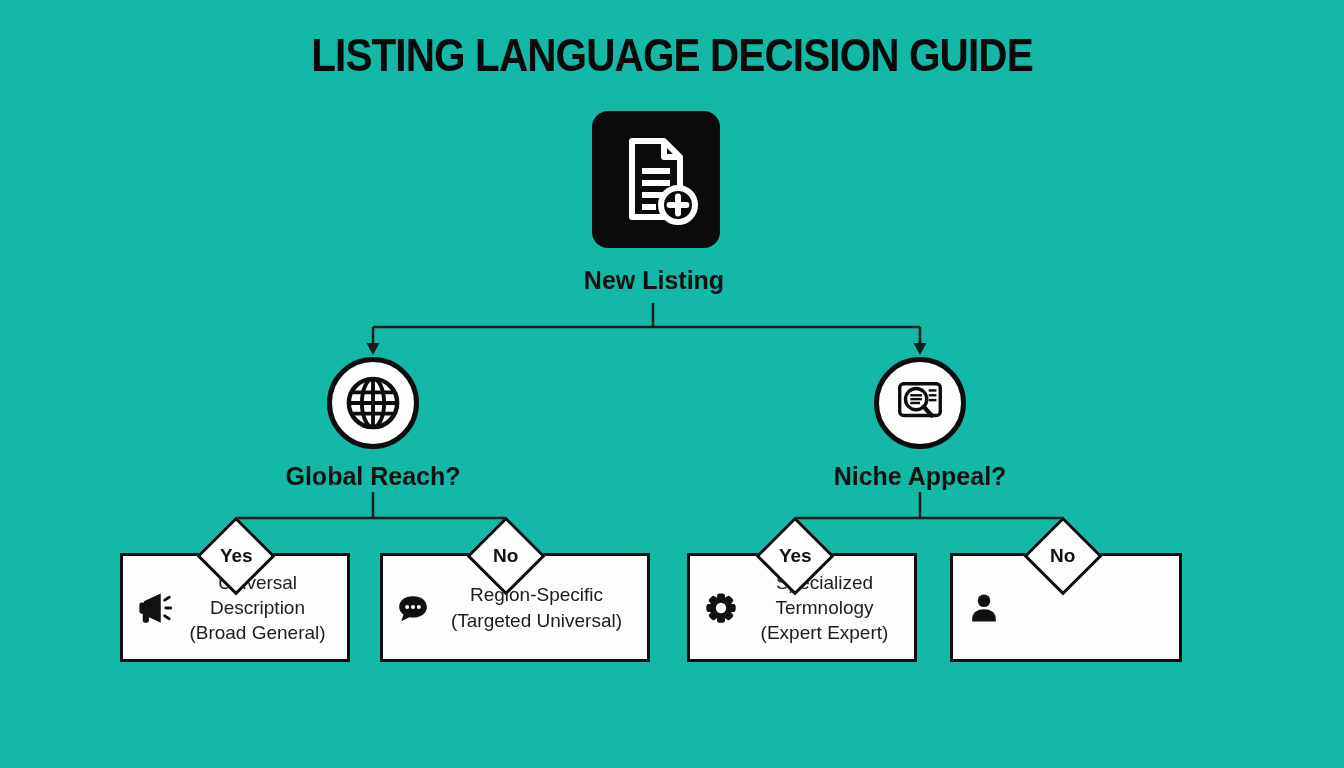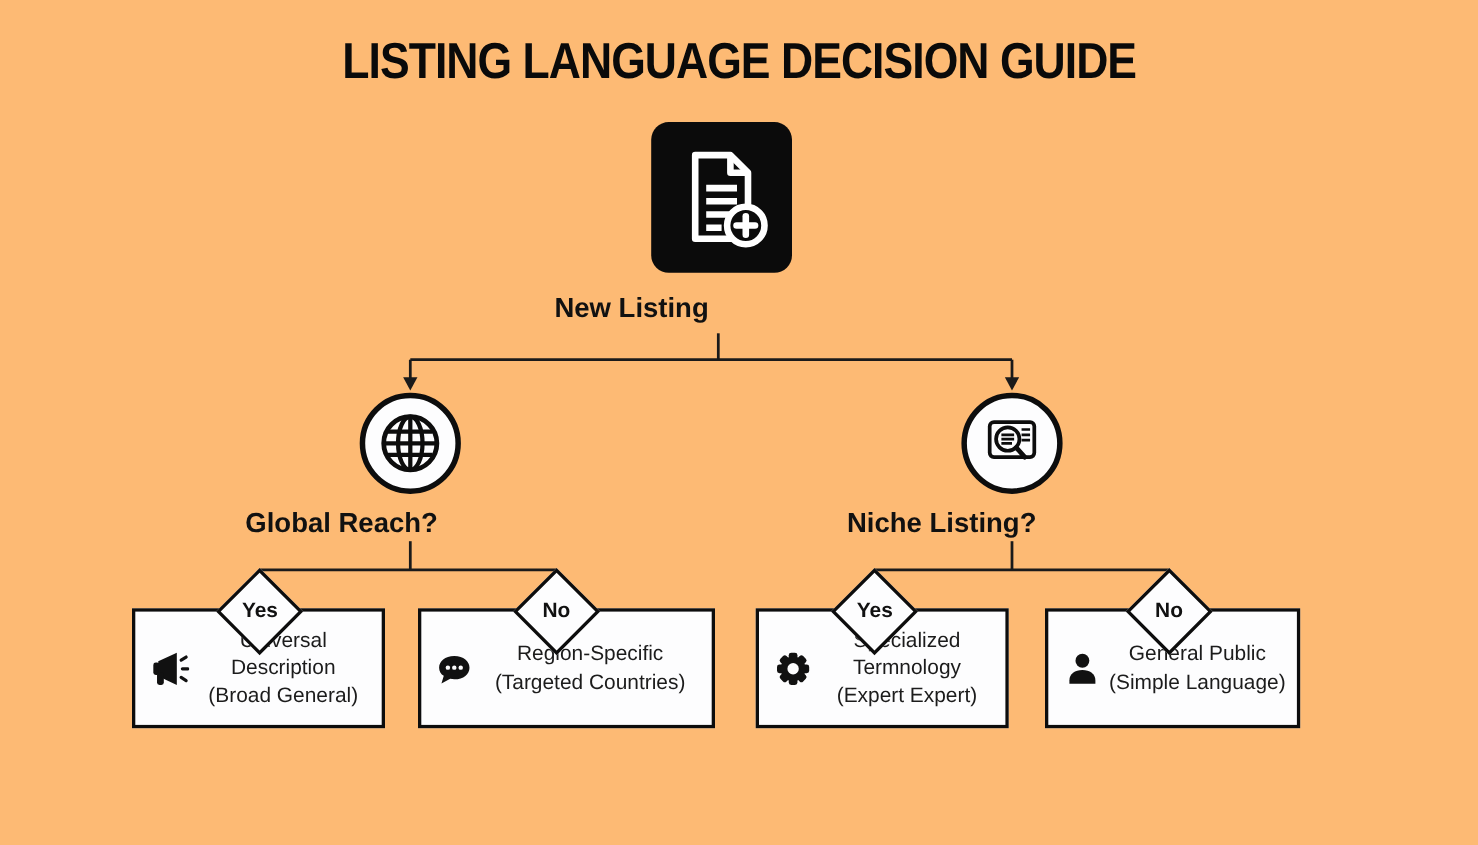--- a/index.html
+++ b/index.html
@@ -1,43 +1,43 @@
 <!DOCTYPE html>
 <html><head>
 <meta charset="utf-8">
 <style>
   html,body{margin:0;padding:0;background:#e9e9e9;}
   .canvas{
     position:relative;width:1344px;height:768px;margin:0 auto;
-    background:#fdba74;overflow:hidden;
+    background:#14b8a6;overflow:hidden;
     font-family:"Liberation Sans", sans-serif;color:#0d0d0d;
   }
   .title{
     position:absolute;top:28px;left:0;width:100%;text-align:center;
     font-size:46px;font-weight:700;letter-spacing:-1px;color:#0a0a0a;
     transform:scaleX(0.88);transform-origin:50% 50%;white-space:nowrap;
   }
   .connectors{position:absolute;left:0;top:0;width:1344px;height:768px;}
   .root-icon{
     position:absolute;left:592px;top:111px;width:128px;height:137px;
     background:#0b0b0b;border-radius:16px;
     display:flex;align-items:center;justify-content:center;
   }
   .root-label{
-    position:absolute;left:504px;top:266px;width:300px;
+    position:absolute;left:504px;top:266px;width:300px;text-align:center;
     font-size:25px;font-weight:700;color:#111;
   }
   .node-circle{
     position:absolute;width:82px;height:82px;border:5px solid #0d0d0d;border-radius:50%;
     background:#fdfdfe;display:flex;align-items:center;justify-content:center;
   }
   .node-circle.left{left:327px;top:357px;}
   .node-circle.right{left:874px;top:357px;}
   .question{
-    position:absolute;top:462px;width:300px;text-align:left;
+    position:absolute;top:462px;width:300px;text-align:center;
     font-size:25px;font-weight:700;color:#111;white-space:nowrap;
   }
   .question.left{left:223px;}
   .question.right{left:770px;}
   .outcome-box{
     position:absolute;top:553px;height:109px;box-sizing:border-box;
     border:3px solid #0d0d0d;background:#fdfdfe;
     display:flex;align-items:center;
   }
   .box-1{left:120px;width:230px;}
@@ -119,21 +119,21 @@
       <line x1="40" y1="16" x2="48" y2="16" stroke-width="2.5"></line>
       <line x1="40" y1="21" x2="48" y2="21" stroke-width="2.5"></line>
       <line x1="40" y1="26" x2="48" y2="26" stroke-width="2.5"></line>
       <line x1="21" y1="21" x2="33" y2="21" stroke-width="2.5"></line>
       <line x1="21" y1="25" x2="33" y2="25" stroke-width="2.5"></line>
       <line x1="21" y1="29" x2="31" y2="29" stroke-width="2.5"></line>
       <circle cx="27" cy="25" r="11" stroke-width="3.5"></circle>
       <line x1="35" y1="33" x2="43" y2="42" stroke-width="4.5" stroke-linecap="round"></line>
     </svg>
   </div>
-  <div class="question right">Niche Listing?</div>
+  <div class="question right">Niche Appeal?</div>
 
   <div class="outcome-box box-1">
     <span class="box-icon">
       <svg width="36" height="36" viewBox="0 0 32 32">
         <g fill="#111111">
           <rect x="3" y="11" width="5" height="10" rx="2"></rect>
           <polygon points="7,10 22,3 22,29 7,22"></polygon>
           <rect x="6" y="19" width="5.5" height="10" rx="2"></rect>
         </g>
         <g stroke="#111111" stroke-width="2.6" stroke-linecap="round">
@@ -153,21 +153,21 @@
     <span class="box-icon">
       <svg width="34" height="34" viewBox="0 0 32 32">
         <path fill="#111111" d="M16,5 C8,5 3,9.5 3,15 C3,18 4.5,20.5 7,22 L5,28.5 L12.5,24.6 C13.7,24.85 14.8,25 16,25 C24,25 29,20.5 29,15 C29,9.5 24,5 16,5 Z"></path>
         <circle cx="10.5" cy="15" r="1.9" fill="#fdfdfe"></circle>
         <circle cx="16" cy="15" r="1.9" fill="#fdfdfe"></circle>
         <circle cx="21.5" cy="15" r="1.9" fill="#fdfdfe"></circle>
       </svg>
     </span>
     <span class="box-text">
       <span>Region-Specific</span><br>
-      <span>(Targeted Countries)</span>
+      <span>(Targeted Universal)</span>
     </span>
   </div>
 
   <div class="outcome-box box-3">
     <span class="box-icon">
       <svg width="36" height="36" viewBox="0 0 32 32">
         <g fill="#111111">
           <rect x="12.5" y="3" width="7" height="26" rx="2"></rect>
           <rect x="12.5" y="3" width="7" height="26" rx="2" transform="rotate(45 16 16)"></rect>
           <rect x="12.5" y="3" width="7" height="26" rx="2" transform="rotate(90 16 16)"></rect>
@@ -183,24 +183,20 @@
     </span>
   </div>
 
   <div class="outcome-box box-4">
     <span class="box-icon">
       <svg width="36" height="36" viewBox="0 0 32 32" fill="#111111">
         <circle cx="16" cy="9.5" r="5.6"></circle>
         <path d="M5.5,28 L5.5,25.5 C5.5,20 10,17 16,17 C22,17 26.5,20 26.5,25.5 L26.5,28 Z"></path>
       </svg>
     </span>
-    <span class="box-text">
-      <span>General Public</span><br>
-      <span>(Simple Language)</span>
-    </span>
   </div>
 
   <div class="diamond d-1">
     <span>Yes</span>
   </div>
   <div class="diamond d-2">
     <span>No</span>
   </div>
   <div class="diamond d-3">
     <span>Yes</span>

